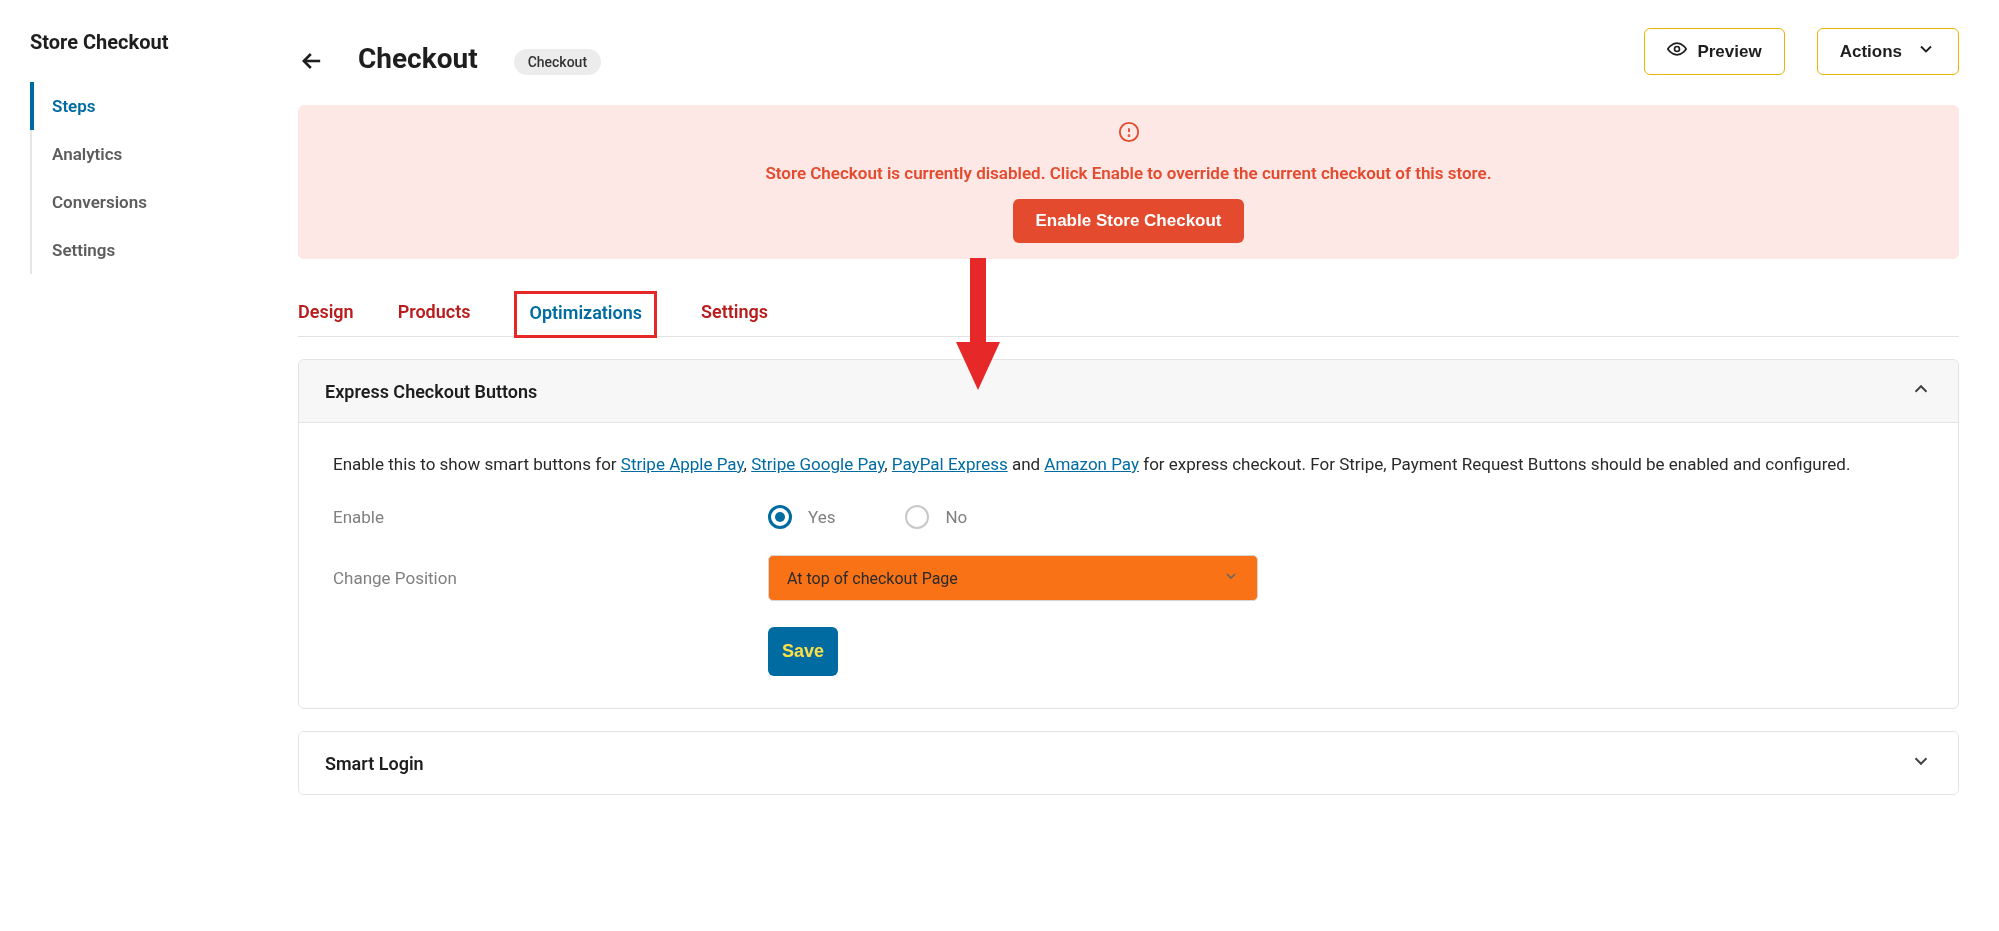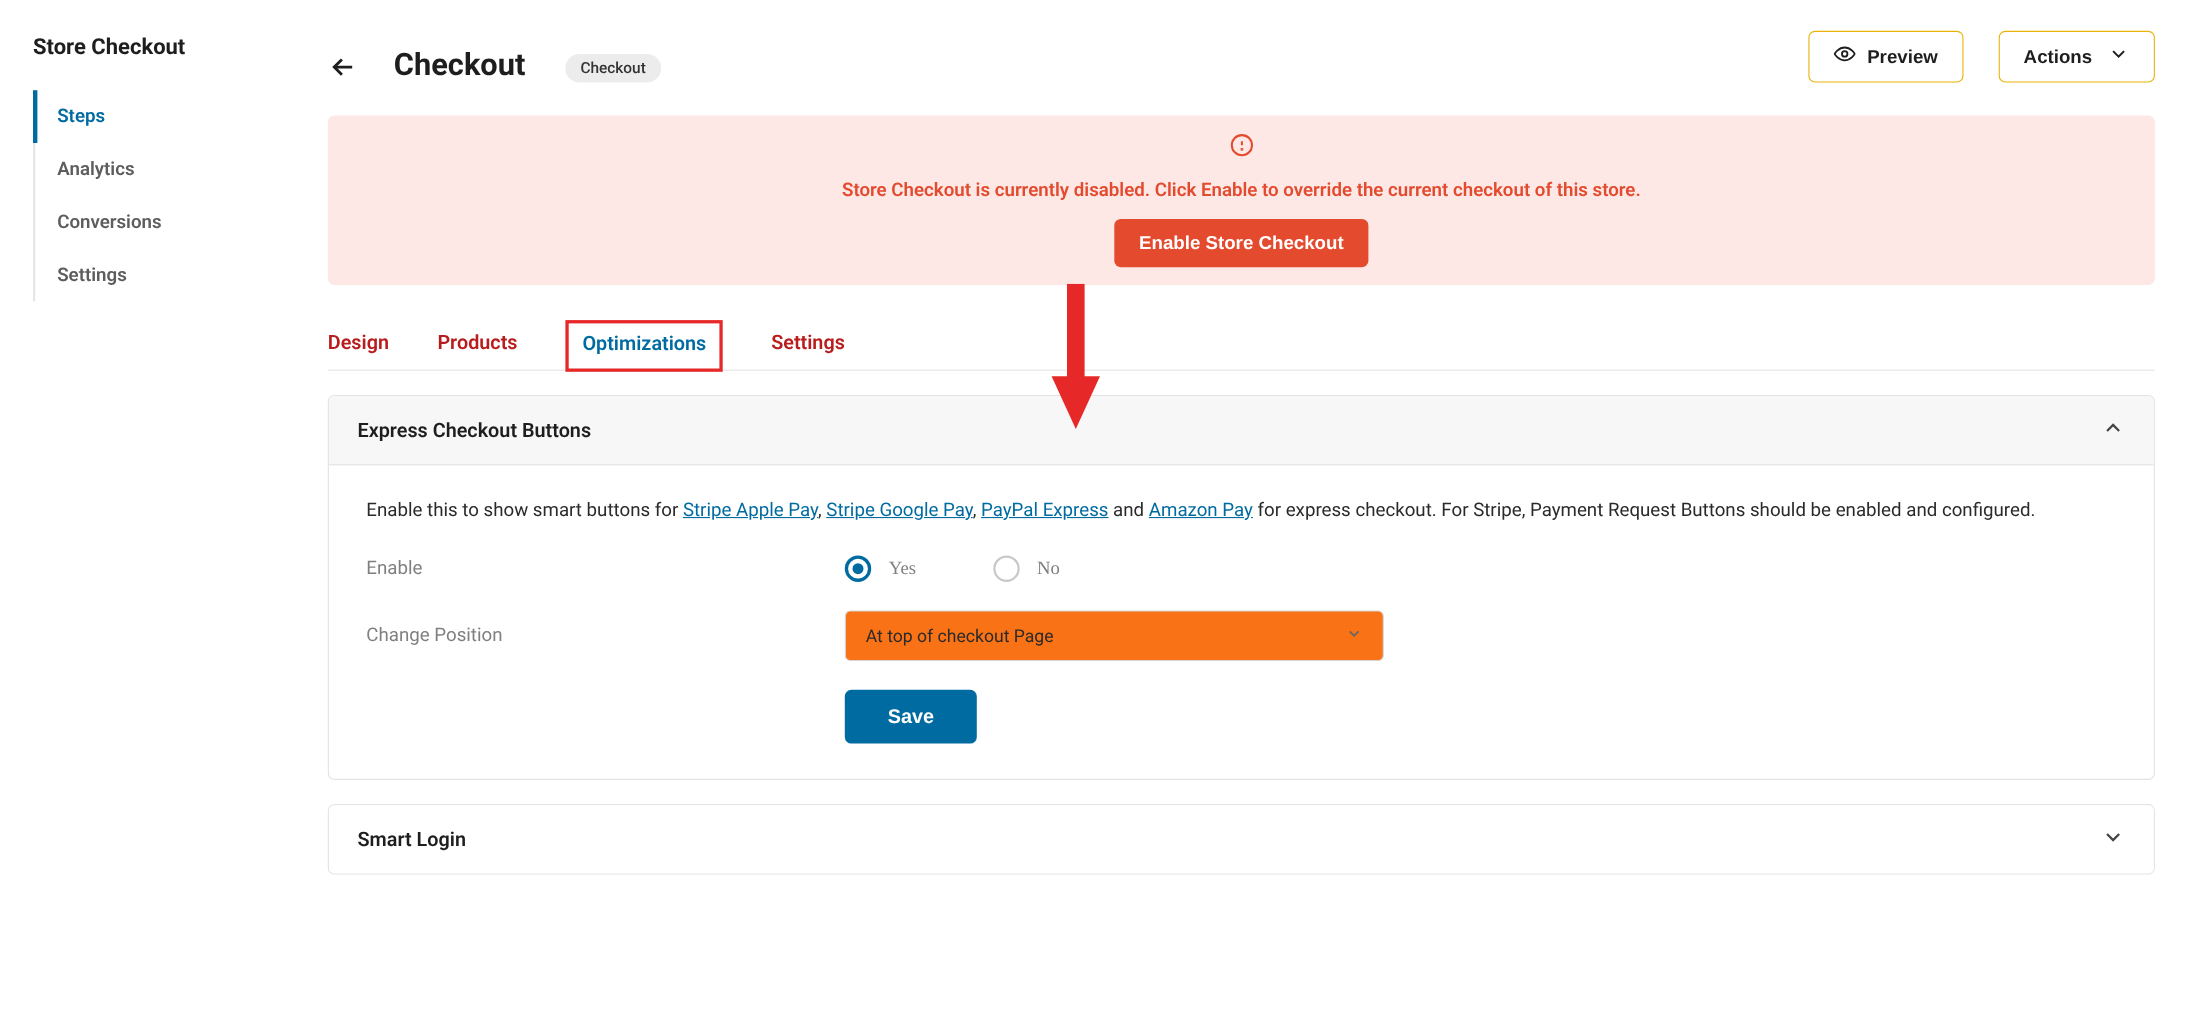--- a/index.html
+++ b/index.html
@@ -182,21 +182,20 @@
       flex:1;
       display: flex;
       align-items: center;
       gap: 70px;
     }
     .radio-opt {
       display: flex;
       align-items: center;
       gap: 16px;
       cursor: pointer;
-      font-family: Liberation Serif, serif;
     }
     .radio {
       width: 24px; height:24px;
       border-radius: 50%;
       border: 2px solid #c8c8c8;
       display:flex; align-items:center; justify-content:center;
     }
     .radio.checked { border-color:#006ba1; border-width:3px;}
     .radio.checked::after {
       content:'';
@@ -216,23 +215,23 @@
       font-size: 16px;
       color: #2a2a2a;
       background:#f97316;
       cursor:pointer;
     }
     .select svg { width:16px; height:16px; stroke:#666; }
 
     .save-row { margin-left: 435px; margin-top: 10px;}
     .save-btn {
       background:#006ba1;
-      color:#ffffff;
+      color:#fde047;
       border:none;
-      padding: 14px 39px;
+      padding: 14px 14px;
       font-size: 18px;
       font-weight:600;
       border-radius: 6px;
       cursor:pointer;
       text-align:center;
     }
 
     
     .arrow-annotation {
       position: absolute;

